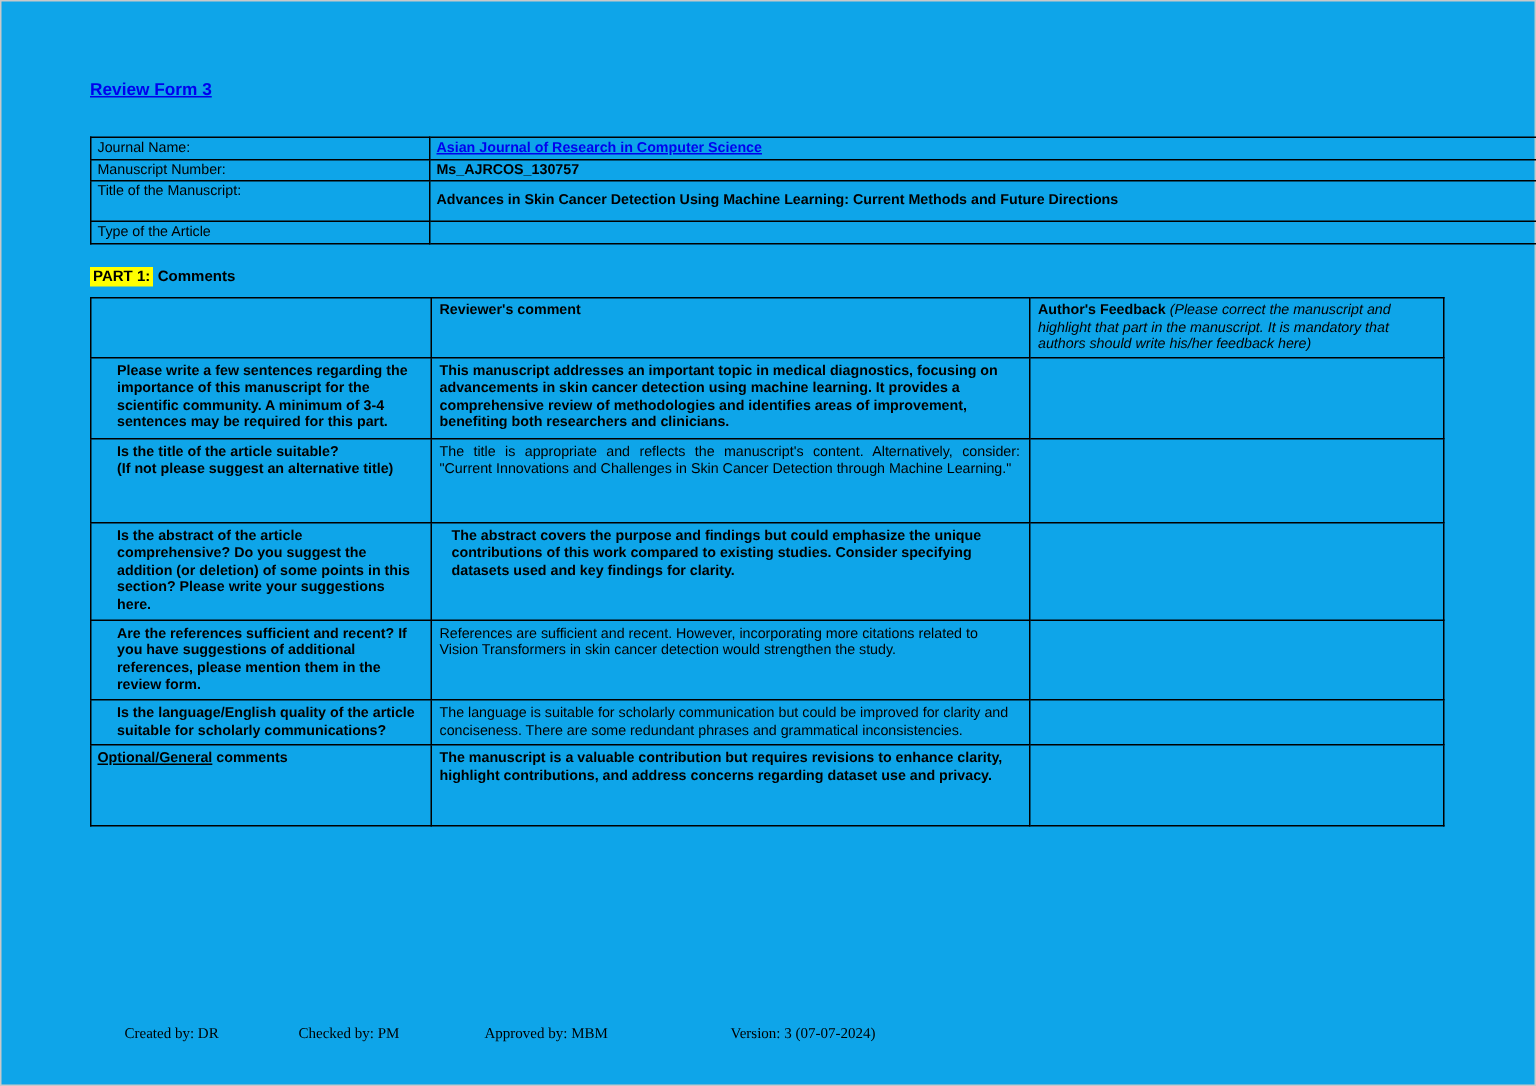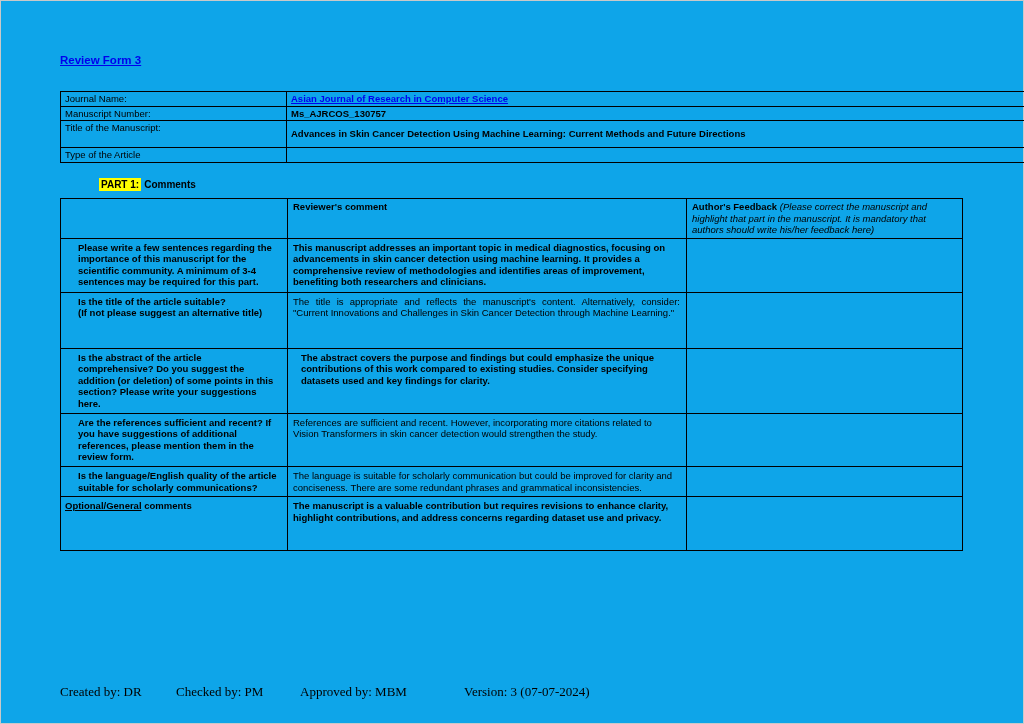--- a/index.html
+++ b/index.html
@@ -30,21 +30,21 @@
   .info-table { position: absolute; top: 91px; left: 60px; width: 973px; }
   .info-table .lbl { width: 226px; padding: 1px 4px; }
   .info-table .val { padding: 1px 4px; font-weight: bold; }
   .info-table tr.small td { height: 13px; }
   .info-table tr.tall td { height: 27px; }
   .info-table tr.tall .val { vertical-align: middle; }
   .journal-link { color: #0000ee; font-weight: bold; text-decoration: underline; cursor: pointer; }
 
   
   .part1 { position: absolute; top: 179px; left: 60px; font-size: 10px; font-weight: bold; }
-  .part1 .hl { background: #ffff00; padding: 1px 2px; margin-left: 39px; }
+  .part1 .hl { background: #ffff00; padding: 1px 2px; }
   .part1 .rest { margin-left: 3px; }
 
   
   .ctable { position: absolute; top: 198px; left: 60px; width: 902px; }
   .ctable col.c1 { width: 227px; }
   .ctable col.c2 { width: 399px; }
   .ctable col.c3 { width: 276px; }
   .ctable td.q { font-weight: bold; padding: 3px 8px 3px 17px; }
   .ctable td.q.opt { padding-left: 4px; }
   .ctable td.cmt { padding: 3px 6px 3px 5px; }
@@ -62,22 +62,23 @@
   .ctable tr.r6 td { height: 54px; }
   .b { font-weight: bold; }
   .i { font-style: italic; font-weight: normal; }
   .u { text-decoration: underline; }
 
   
   .footer span {
     position: absolute;
     top: 684px;
     font-family: "Liberation Serif", serif;
-    font-size: 13px;
+    font-size: 10px;
     color: #000;
+    margin-left: 23px;
   }
   .f-created  { left: 60px; }
   .f-checked  { left: 176px; }
   .f-approved { left: 300px; }
   .f-version  { left: 464px; }
 </style>
 </head>
 <body>
 
 <div class="page">

